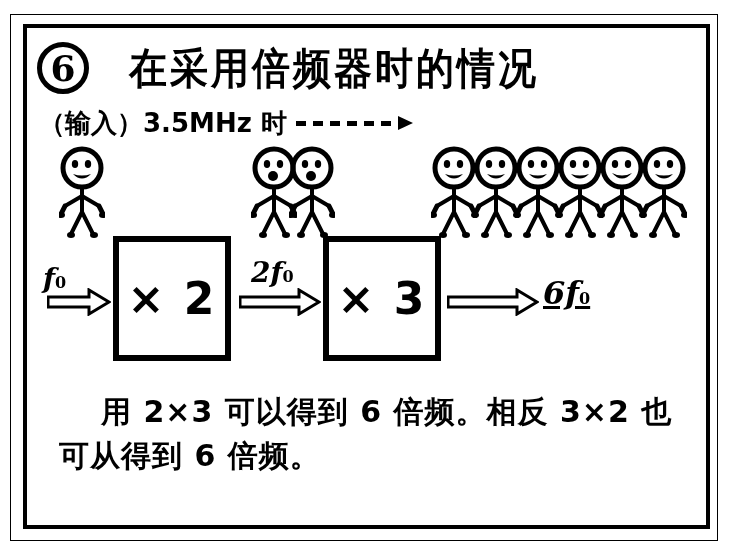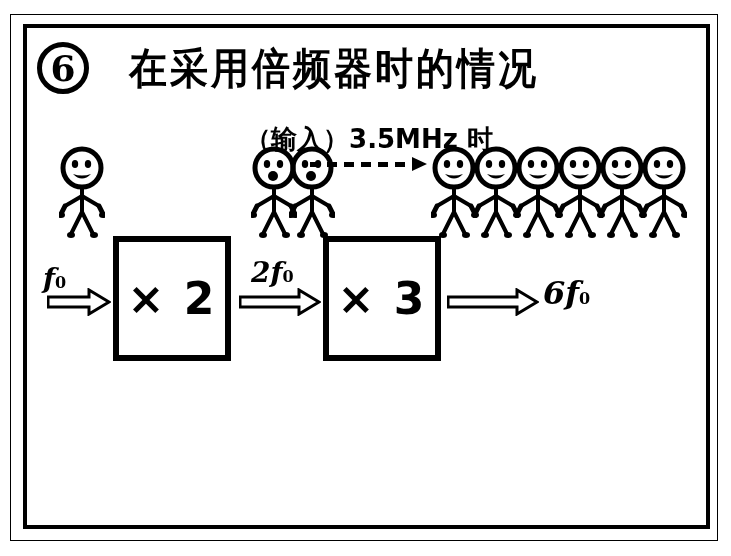--- a/index.html
+++ b/index.html
@@ -80,31 +80,30 @@
     letter-spacing: 3px;
     white-space: nowrap;
     transform: scaleY(1.12);
     transform-origin: left top;
   }
 
   
   .freq-line {
     position: absolute;
     left: 12px;
-    top: 94px;
+    top: 78px;
     width: 660px;
     height: 34px;
     display: flex;
     align-items: center;
     font-family: "DejaVu Sans", sans-serif;
     font-weight: bold;
     font-size: 26px;
     white-space: nowrap;
     letter-spacing: 0px;
-    flex-direction: column;
   }
   .freq-line .seg { display: inline-block; }
 
   
   .dashed-arrow {
     position: relative;
     display: inline-block;
     width: 120px;
     height: 14px;
     margin: 0 7px 0 9px;
@@ -171,21 +170,21 @@
     font-family: "DejaVu Serif", "Liberation Serif", serif;
     font-style: italic;
     font-weight: bold;
     font-size: 28px;
     white-space: nowrap;
   }
   .blocklabel .sub { font-size: 16px; font-style: normal; }
 
   #lbl-f0  { left: 16px;  top: 36px; }
   #lbl-2f0 { left: 224px; top: 30px; }
-  #lbl-6f0 { left: 516px; top: 48px; font-size: 32px; }
+  #lbl-6f0 { left: 516px; top: 48px; font-size: 32px; text-decoration: underline; }
 
   
   .hollow-arrow { position: absolute; }
   #arr-in  { left: 20px;  top: 62px;  width: 64px; height: 28px; }
   #arr-mid { left: 212px; top: 62px;  width: 82px; height: 28px; }
   #arr-out { left: 420px; top: 62px;  width: 92px; height: 28px; }
 
   
   .caption {
     position: absolute;
@@ -474,16 +473,18 @@
           <path d="M1 9 L70 9 L70 2 L90 14 L70 26 L70 19 L1 19 Z" fill="#fff" stroke="#000" stroke-width="3" stroke-linejoin="miter"></path>
         </svg>
       </div>
 
       <div class="blocklabel" id="lbl-6f0">
         <span>6f</span><span class="sub">0</span>
       </div>
     </div>
 
     <div class="caption">
+      <div class="l1">用 2×3 可以得到 6 倍频。相反 3×2 也</div>
+      <div class="l2">可从得到 6 倍频。</div>
     </div>
 
   </div>
 </div>
 
 </body></html>

